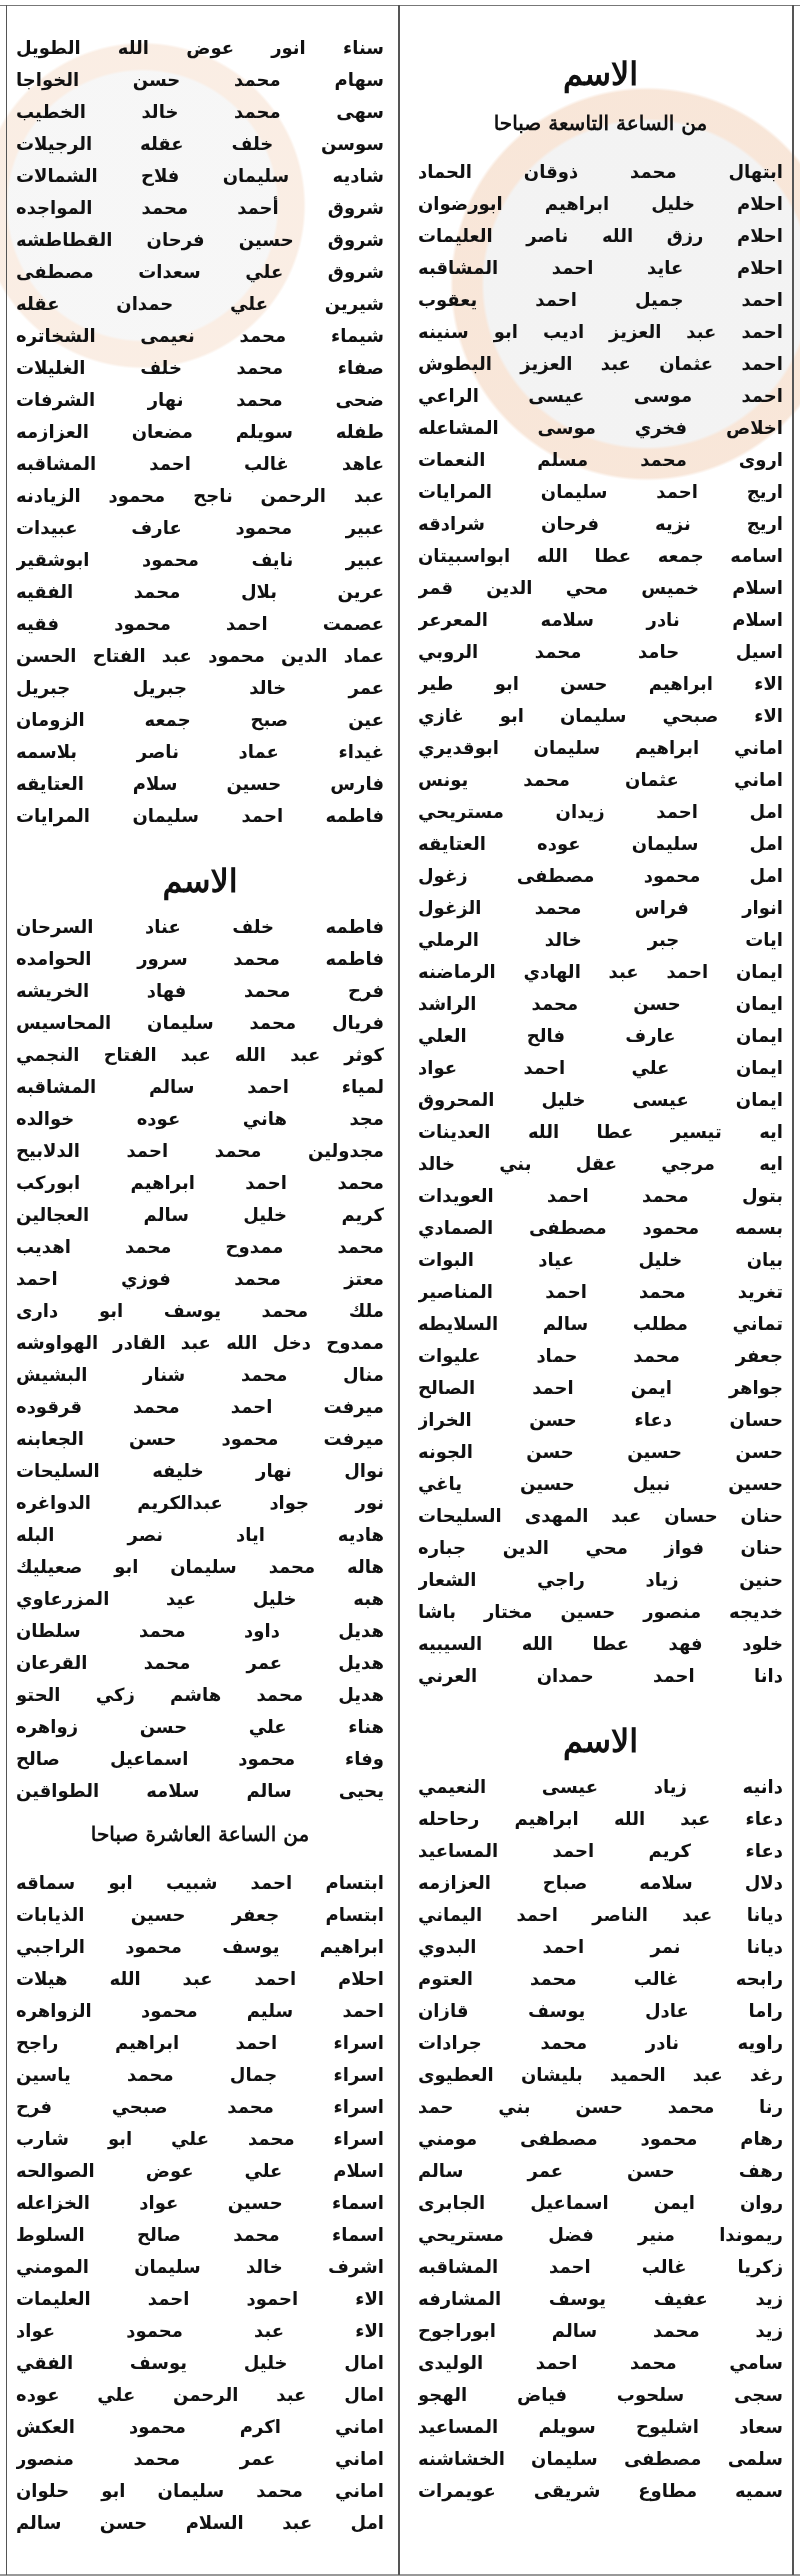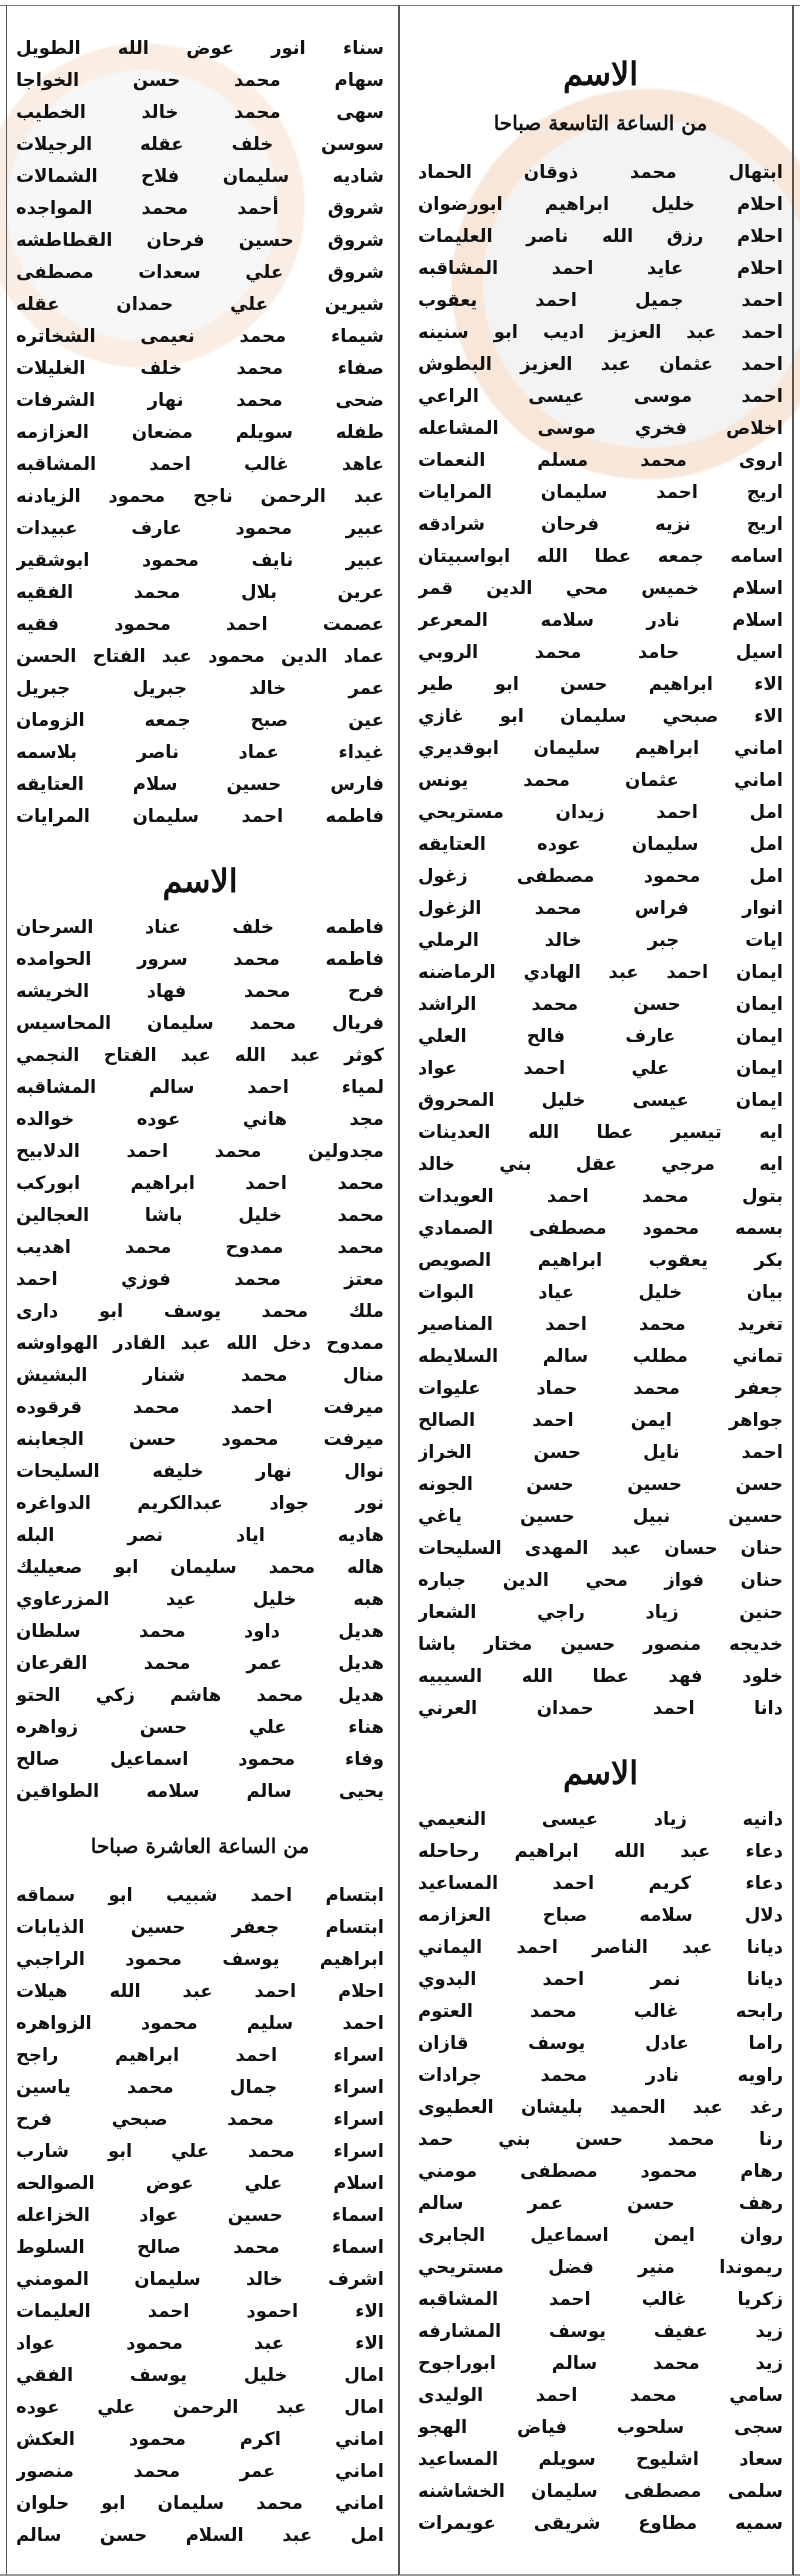--- a/index.html
+++ b/index.html
@@ -74,27 +74,26 @@
         <div class="name-row">ايات جبر خالد الرملي</div>
         <div class="name-row">ايمان احمد عبد الهادي الرماضنه</div>
         <div class="name-row">ايمان حسن محمد الراشد</div>
         <div class="name-row">ايمان عارف فالح العلي</div>
         <div class="name-row">ايمان علي احمد عواد</div>
         <div class="name-row">ايمان عيسى خليل المحروق</div>
         <div class="name-row">ايه تيسير عطا الله العدينات</div>
         <div class="name-row">ايه مرجي عقل بني خالد</div>
         <div class="name-row">بتول محمد احمد العويدات</div>
         <div class="name-row">بسمه محمود مصطفى الصمادي</div>
-        <div class="name-row">بكر يعقوب ابراهيم الصويص</div>
         <div class="name-row">بيان خليل عياد البوات</div>
         <div class="name-row">تغريد محمد احمد المناصير</div>
         <div class="name-row">تماني مطلب سالم السلايطه</div>
         <div class="name-row">جعفر محمد حماد عليوات</div>
         <div class="name-row">جواهر ايمن احمد الصالح</div>
-        <div class="name-row">احمد نايل حسن الخراز</div>
+        <div class="name-row">حسان دعاء حسن الخراز</div>
         <div class="name-row">حسن حسين حسن الجونه</div>
         <div class="name-row">حسين نبيل حسين ياغي</div>
         <div class="name-row">حنان حسان عبد المهدى السليحات</div>
         <div class="name-row">حنان فواز محي الدين جباره</div>
         <div class="name-row">حنين زياد راجي الشعار</div>
         <div class="name-row">خديجه منصور حسين مختار باشا</div>
         <div class="name-row">خلود فهد عطا الله السيبيه</div>
         <div class="name-row">دانا احمد حمدان العرني</div>
       </div>
     <div class="spacer"></div>
@@ -159,41 +158,41 @@
     <div>
         <div class="name-row">فاطمه خلف عناد السرحان</div>
         <div class="name-row">فاطمه محمد سرور الحوامده</div>
         <div class="name-row">فرح محمد فهاد الخريشه</div>
         <div class="name-row">فريال محمد سليمان المحاسيس</div>
         <div class="name-row">كوثر عبد الله عبد الفتاح النجمي</div>
         <div class="name-row">لمياء احمد سالم المشاقبه</div>
         <div class="name-row">مجد هاني عوده خوالده</div>
         <div class="name-row">مجدولين محمد احمد الدلابيح</div>
         <div class="name-row">محمد احمد ابراهيم ابوركب</div>
-        <div class="name-row">محمد خليل باشا العجالين</div>
+        <div class="name-row">كريم خليل سالم العجالين</div>
         <div class="name-row">محمد ممدوح محمد اهديب</div>
         <div class="name-row">معتز محمد فوزي احمد</div>
         <div class="name-row">ملك محمد يوسف ابو دارى</div>
         <div class="name-row">ممدوح دخل الله عبد القادر الهواوشه</div>
         <div class="name-row">منال محمد شنار البشيش</div>
         <div class="name-row">ميرفت احمد محمد قرقوده</div>
         <div class="name-row">ميرفت محمود حسن الجعابنه</div>
         <div class="name-row">نوال نهار خليفه السليحات</div>
         <div class="name-row">نور جواد عبدالكريم الدواغره</div>
         <div class="name-row">هاديه اياد نصر البله</div>
         <div class="name-row">هاله محمد سليمان ابو صعيليك</div>
         <div class="name-row">هبه خليل عيد المزرعاوي</div>
         <div class="name-row">هديل داود محمد سلطان</div>
         <div class="name-row">هديل عمر محمد القرعان</div>
         <div class="name-row">هديل محمد هاشم زكي الحتو</div>
         <div class="name-row">هناء علي حسن زواهره</div>
         <div class="name-row">وفاء محمود اسماعيل صالح</div>
         <div class="name-row">يحيى سالم سلامه الطواقين</div>
       </div>
-    <h2 class="h-time" style="margin-top:17px;">من الساعة العاشرة صباحا</h2>
+    <h2 class="h-time" style="margin-top:5px;">من الساعة العاشرة صباحا</h2>
     <div>
         <div class="name-row">ابتسام احمد شبيب ابو سماقه</div>
         <div class="name-row">ابتسام جعفر حسين الذيابات</div>
         <div class="name-row">ابراهيم يوسف محمود الراجبي</div>
         <div class="name-row">احلام احمد عبد الله هيلات</div>
         <div class="name-row">احمد سليم محمود الزواهره</div>
         <div class="name-row">اسراء احمد ابراهيم راجح</div>
         <div class="name-row">اسراء جمال محمد ياسين</div>
         <div class="name-row">اسراء محمد صبحي فرح</div>
         <div class="name-row">اسراء محمد علي ابو شارب</div>

